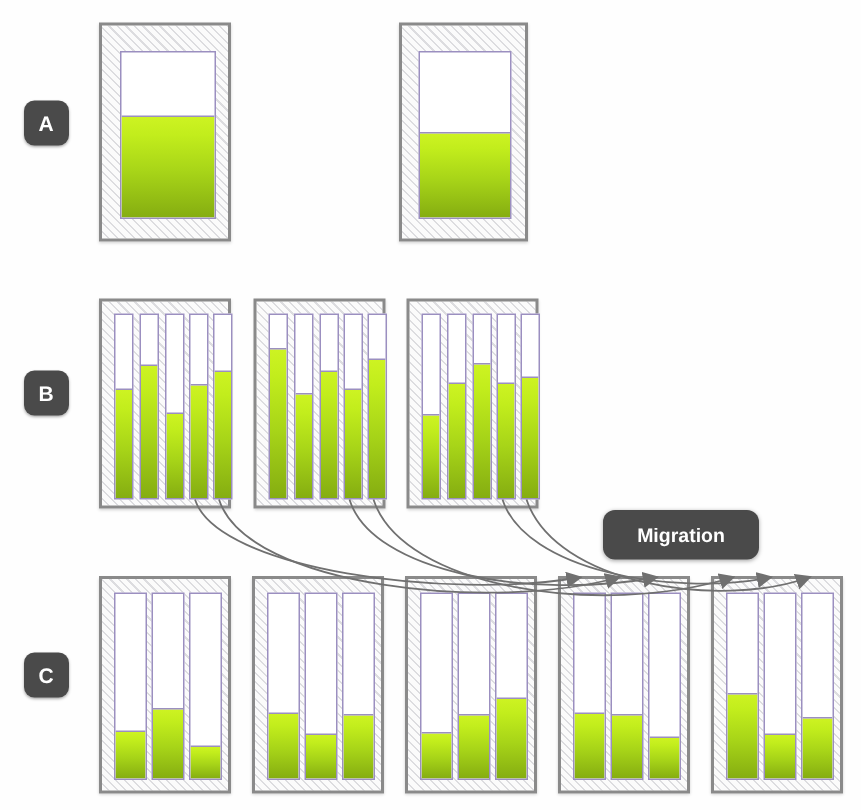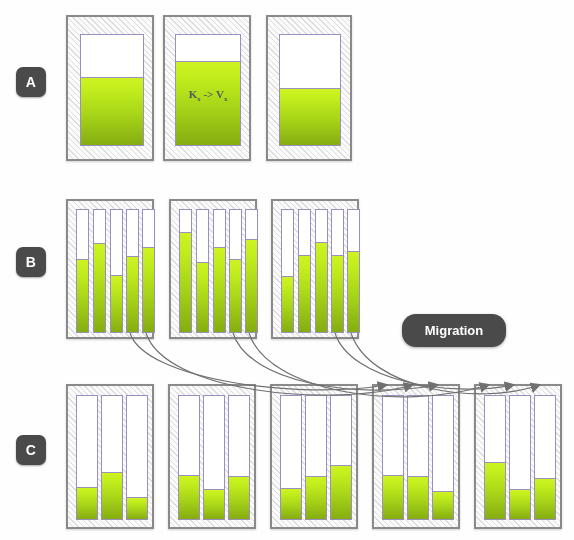--- a/index.html
+++ b/index.html
@@ -127,26 +127,20 @@
       <path d="M249,333 C268,392 400,412 488,385" fill="none" stroke="#707070" stroke-width="1.2" marker-end="url(#ah)"></path>
       <path d="M335,333 C350,380 448,398 513,385" fill="none" stroke="#707070" stroke-width="1.2" marker-end="url(#ah)"></path>
       <path d="M351,333 C370,390 480,406 539,385" fill="none" stroke="#707070" stroke-width="1.2" marker-end="url(#ah)"></path>
     </svg>
 <div class="row-badge" style="left: 16px; top: 67px;">A</div>
     <div class="group" style="left: 66px; top: 15px; width: 88px; height: 146px;">
       <div class="vessel" style="left: 12px; top: 17px; width: 64px; height: 112px;">
         <div class="fill" style="height: 62%;"></div>
       </div>
     </div>
-    <div class="group" style="left: 163px; top: 15px; width: 88px; height: 146px;">
-      <div class="vessel" style="left: 10px; top: 17px; width: 66px; height: 112px;">
-        <div class="fill" style="height: 76%;"></div>
-        <div class="vessel-label" style="bottom: 38%;">K<sub>x</sub>&nbsp;-&gt; V<sub>x</sub></div>
-      </div>
-    </div>
     <div class="group" style="left: 266px; top: 15px; width: 86px; height: 146px;">
       <div class="vessel" style="left: 11px; top: 17px; width: 62px; height: 112px;">
         <div class="fill" style="height: 52%;"></div>
       </div>
     </div>
     <div class="row-badge" style="left: 16px; top: 247px;">B</div>
     <div class="group" style="left: 66px; top: 199px; width: 88px; height: 140px;">
       <div class="vessel" style="left: 8px; top: 8px; width: 13px; height: 124px;">
         <div class="fill" style="height: 60%;"></div>
       </div>
@@ -246,14 +240,14 @@
       <div class="vessel" style="left: 8px; top: 9px; width: 22px; height: 125px;">
         <div class="fill" style="height: 46%;"></div>
       </div>
       <div class="vessel" style="left: 33px; top: 9px; width: 22px; height: 125px;">
         <div class="fill" style="height: 24%;"></div>
       </div>
       <div class="vessel" style="left: 58px; top: 9px; width: 22px; height: 125px;">
         <div class="fill" style="height: 33%;"></div>
       </div>
     </div>
-    <div class="pill" style="left: 402px; top: 314px; width: 104px; height: 33px; border-radius: 14px;">Migration</div>
+    <div class="pill" style="left: 402px; top: 340px; width: 104px; height: 33px;">Migration</div>
   </div>
 
 </body></html>

